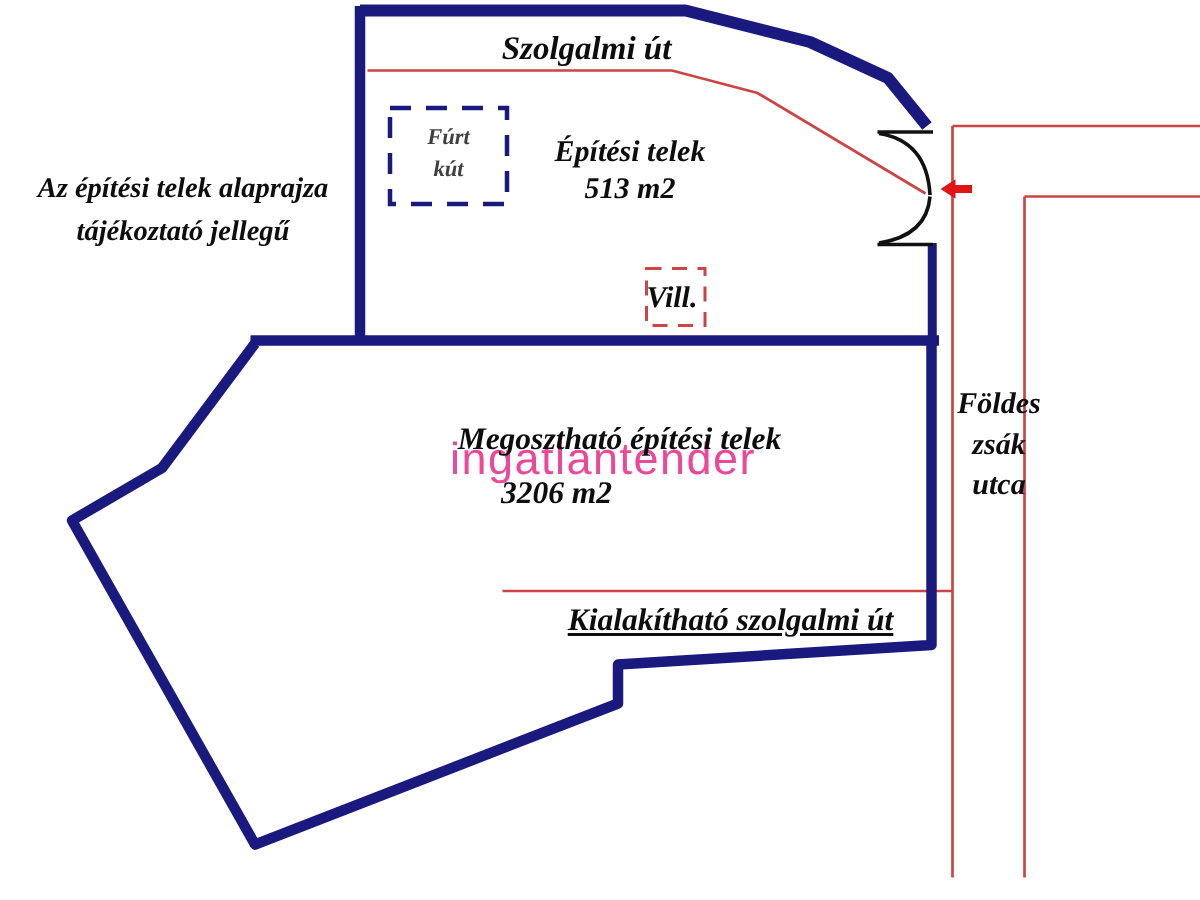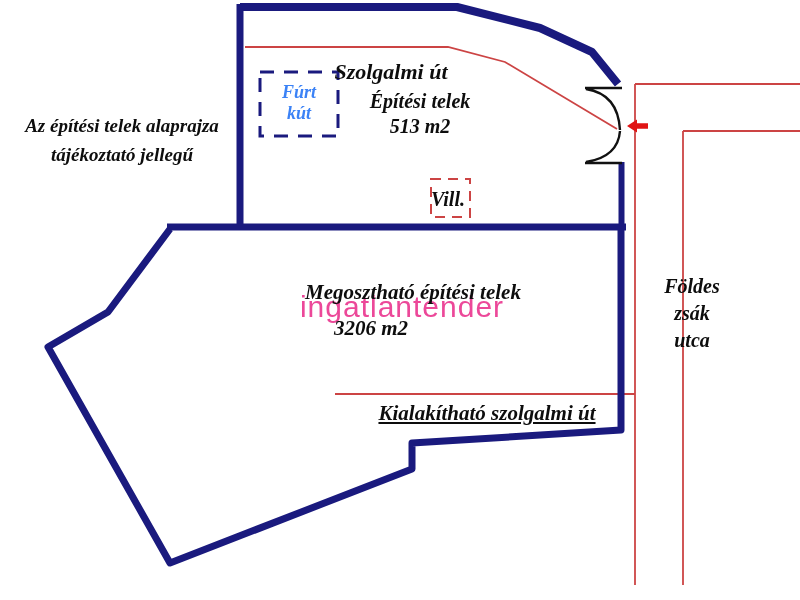--- a/index.html
+++ b/index.html
@@ -2,24 +2,24 @@
 <html><head>
 <meta charset="utf-8">
 <style>
   html,body{margin:0;padding:0;background:#ffffff;}
   #canvas{position:relative;width:800px;height:600px;background:#ffffff;overflow:hidden;
           font-family:"Liberation Serif", serif;}
   #plan-svg{position:absolute;left:0;top:0;}
   .lbl{position:absolute;color:#0d0d0d;font-weight:bold;font-style:italic;
        text-align:center;white-space:nowrap;transform:translate(-50%,-50%);}
   .note{font-size:19px;line-height:29px;}
-  .road{font-size:22px;margin-top:40px;}
+  .road{font-size:22px;}
   .plotname{font-size:20px;line-height:25px;}
   .big{font-size:21px;line-height:34px;}
-  .well{font-size:18px;line-height:21px;color:#3b82f6;}
+  .well{font-size:15px;line-height:21px;color:#404040;}
   .vill{font-size:20px;}
   .street{font-size:20px;line-height:27px;}
   .watermark{position:absolute;transform:translate(-50%,-50%);
        font-family:"Liberation Sans", sans-serif;font-size:30px;font-weight:normal;
        color:#ec4899;letter-spacing:1px;white-space:nowrap;}
 </style>
 </head>
 <body>
 
 <div id="canvas">
@@ -71,19 +71,19 @@
     <div>513 m2</div>
   </div>
 
   <div class="lbl vill" style="left:448px;top:199px;">Vill.</div>
 
   <div class="lbl big" style="left:369px;top:292px;margin-left:44px;">Megosztható építési telek</div>
   <div class="lbl big" style="left:371px;top:328px;">3206 m2</div>
 
   <div class="lbl big" style="left:487px;top:413px;text-decoration:underline;">Kialakítható szolgalmi út</div>
 
-  <div class="lbl street" style="left:666px;top:313px;margin-left:26px;">
+  <div class="lbl street" style="left:666px;top:297px;">
     <div>Földes</div>
     <div>zsák</div>
     <div>utca</div>
   </div>
 
 </div>
 
 </body></html>

